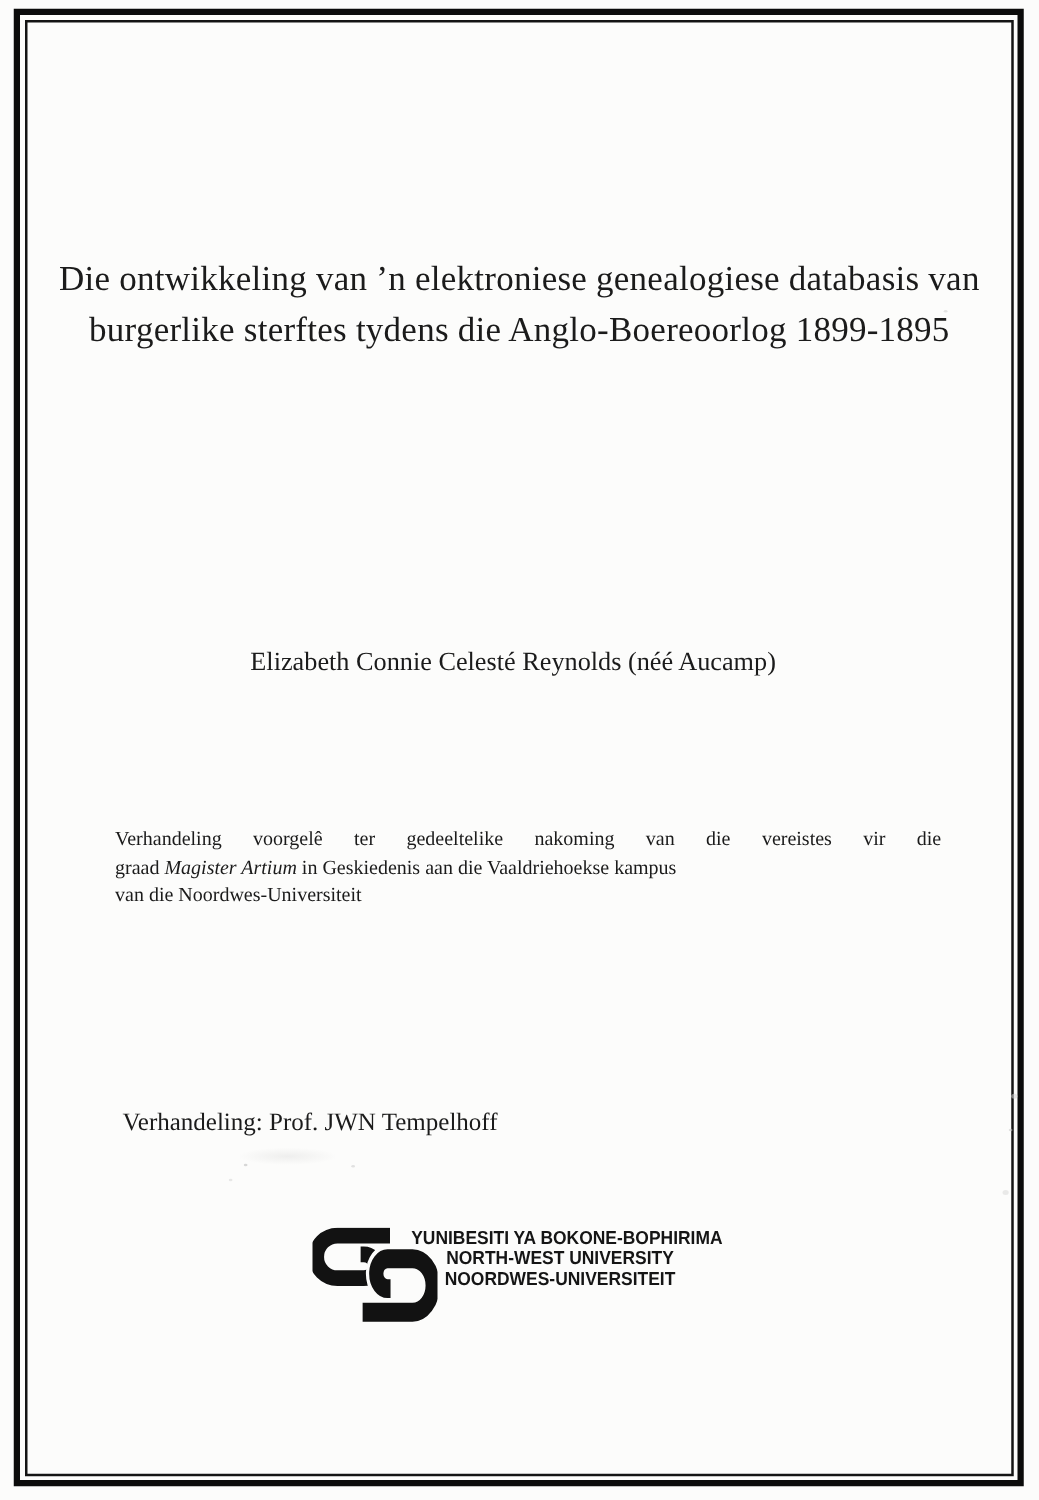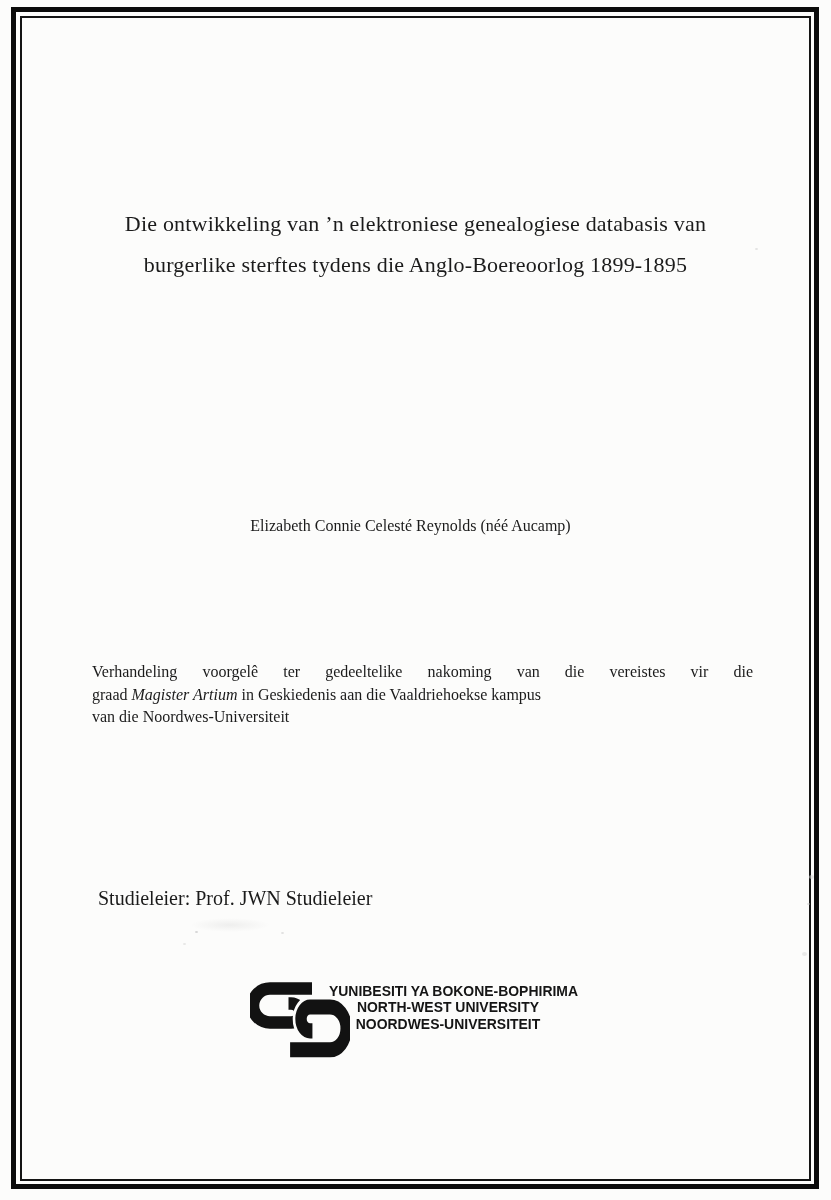--- a/index.html
+++ b/index.html
@@ -18,33 +18,33 @@
     position: absolute; left: 11px; top: 7px; right: 12px; bottom: 11px;
     border: 5px solid #0b0b0b;
   }
   .frame-inner {
     position: absolute; left: 20px; top: 16px; right: 20px; bottom: 19px;
     border: 2px solid #141414;
   }
 
   .title {
     position: absolute; left: 40px; right: 40px; top: 203px;
-    text-align: center; font-size: 22px; line-height: 41px;
+    text-align: center; font-size: 28px; line-height: 41px;
     font-weight: 400; letter-spacing: 0.2px;
   }
   .title .title-line { display: block; }
 
   .byline {
     position: absolute; left: 0; right: 26px; top: 436px;
     text-align: center; font-size: 19px;
   }
 
   .author {
     position: absolute; left: 0; right: 10px; top: 517px;
-    text-align: center; font-size: 16px;
+    text-align: center; font-size: 21px;
   }
 
   .statement {
     position: absolute; left: 92px; top: 661px; width: 661px;
     font-size: 16px; line-height: 22.5px;
   }
   .statement .justify { text-align: justify; text-align-last: justify; }
   .statement em { }
 
   .supervisor-block {
@@ -95,21 +95,21 @@
 
   <div class="statement">
     <div class="justify">Verhandeling voorgelê ter gedeeltelike nakoming van die vereistes vir die</div>
     <div>
       <span>graad </span><em>Magister Artium</em><span> in Geskiedenis aan die Vaaldriehoekse kampus</span>
     </div>
     <div>van die Noordwes-Universiteit</div>
   </div>
 
   <div class="supervisor-block">
-    <div>Studieleier: Prof. JWN Studieleier</div>
+    <div>Verhandeling: Prof. JWN Tempelhoff</div>
   </div>
 
   <div class="logo">
     <svg width="100" height="78" viewBox="0 0 100 78" aria-hidden="true">
 
       <g fill="none" stroke="#121212">
         <path d="M 62 6.5 H 20 A 14 14 0 0 0 20 40.5 H 41 A 9.5 9.5 0 0 0 41 21.5 H 38.5" stroke-width="12.5"></path>
 
         <g transform="translate(99,76) rotate(180) scale(0.95,1.26)">
           <path d="M 62 6.5 H 20 A 14 14 0 0 0 20 40.5 H 41 A 9.5 9.5 0 0 0 41 21.5 H 38.5" stroke="#fcfcfb" stroke-width="17.5"></path>

